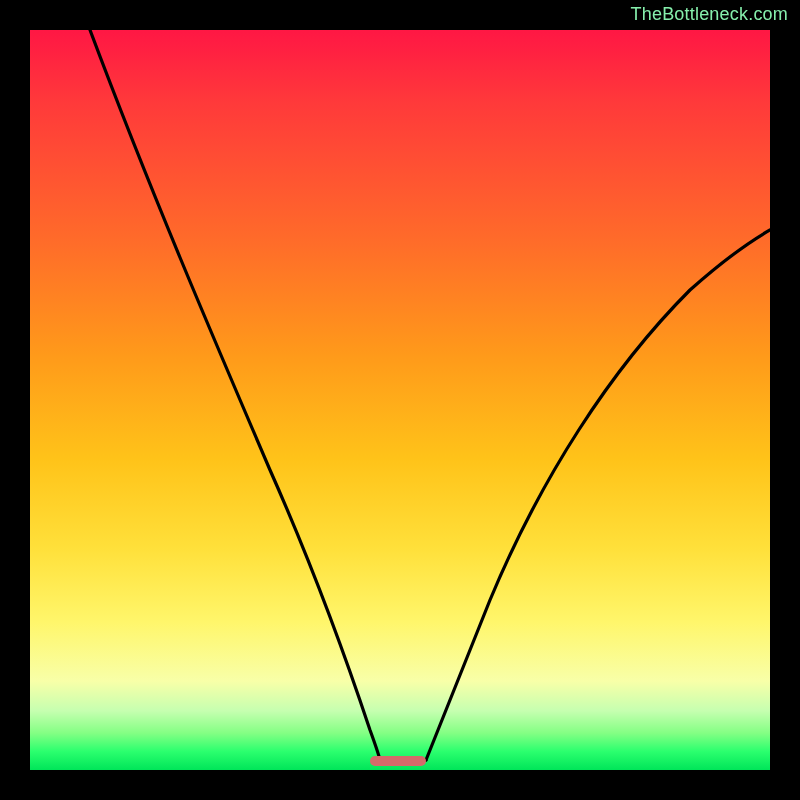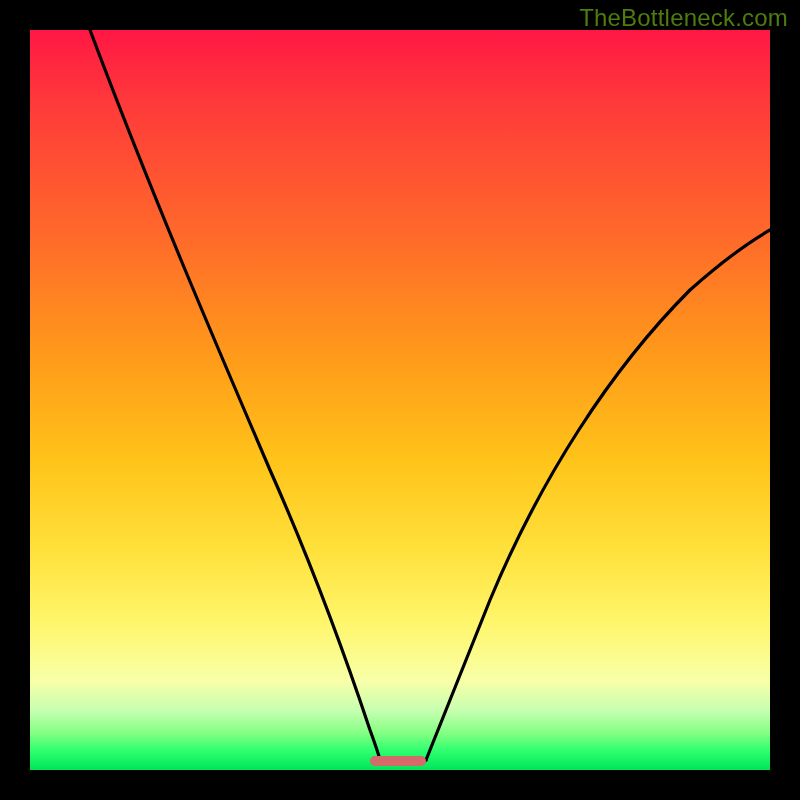--- a/index.html
+++ b/index.html
@@ -14,22 +14,22 @@
   .frame {
     position: relative;
     width: 800px;
     height: 800px;
     background: #000;
   }
   .watermark {
     position: absolute;
     top: 4px;
     right: 12px;
-    color: #4d7c0f;
-    font-size: 24px;
+    color: #86efac;
+    font-size: 18px;
     font-weight: 400;
     letter-spacing: 0.2px;
     z-index: 5;
   }
   .plot-area {
     position: absolute;
     left: 30px;
     top: 30px;
     width: 740px;
     height: 740px;

